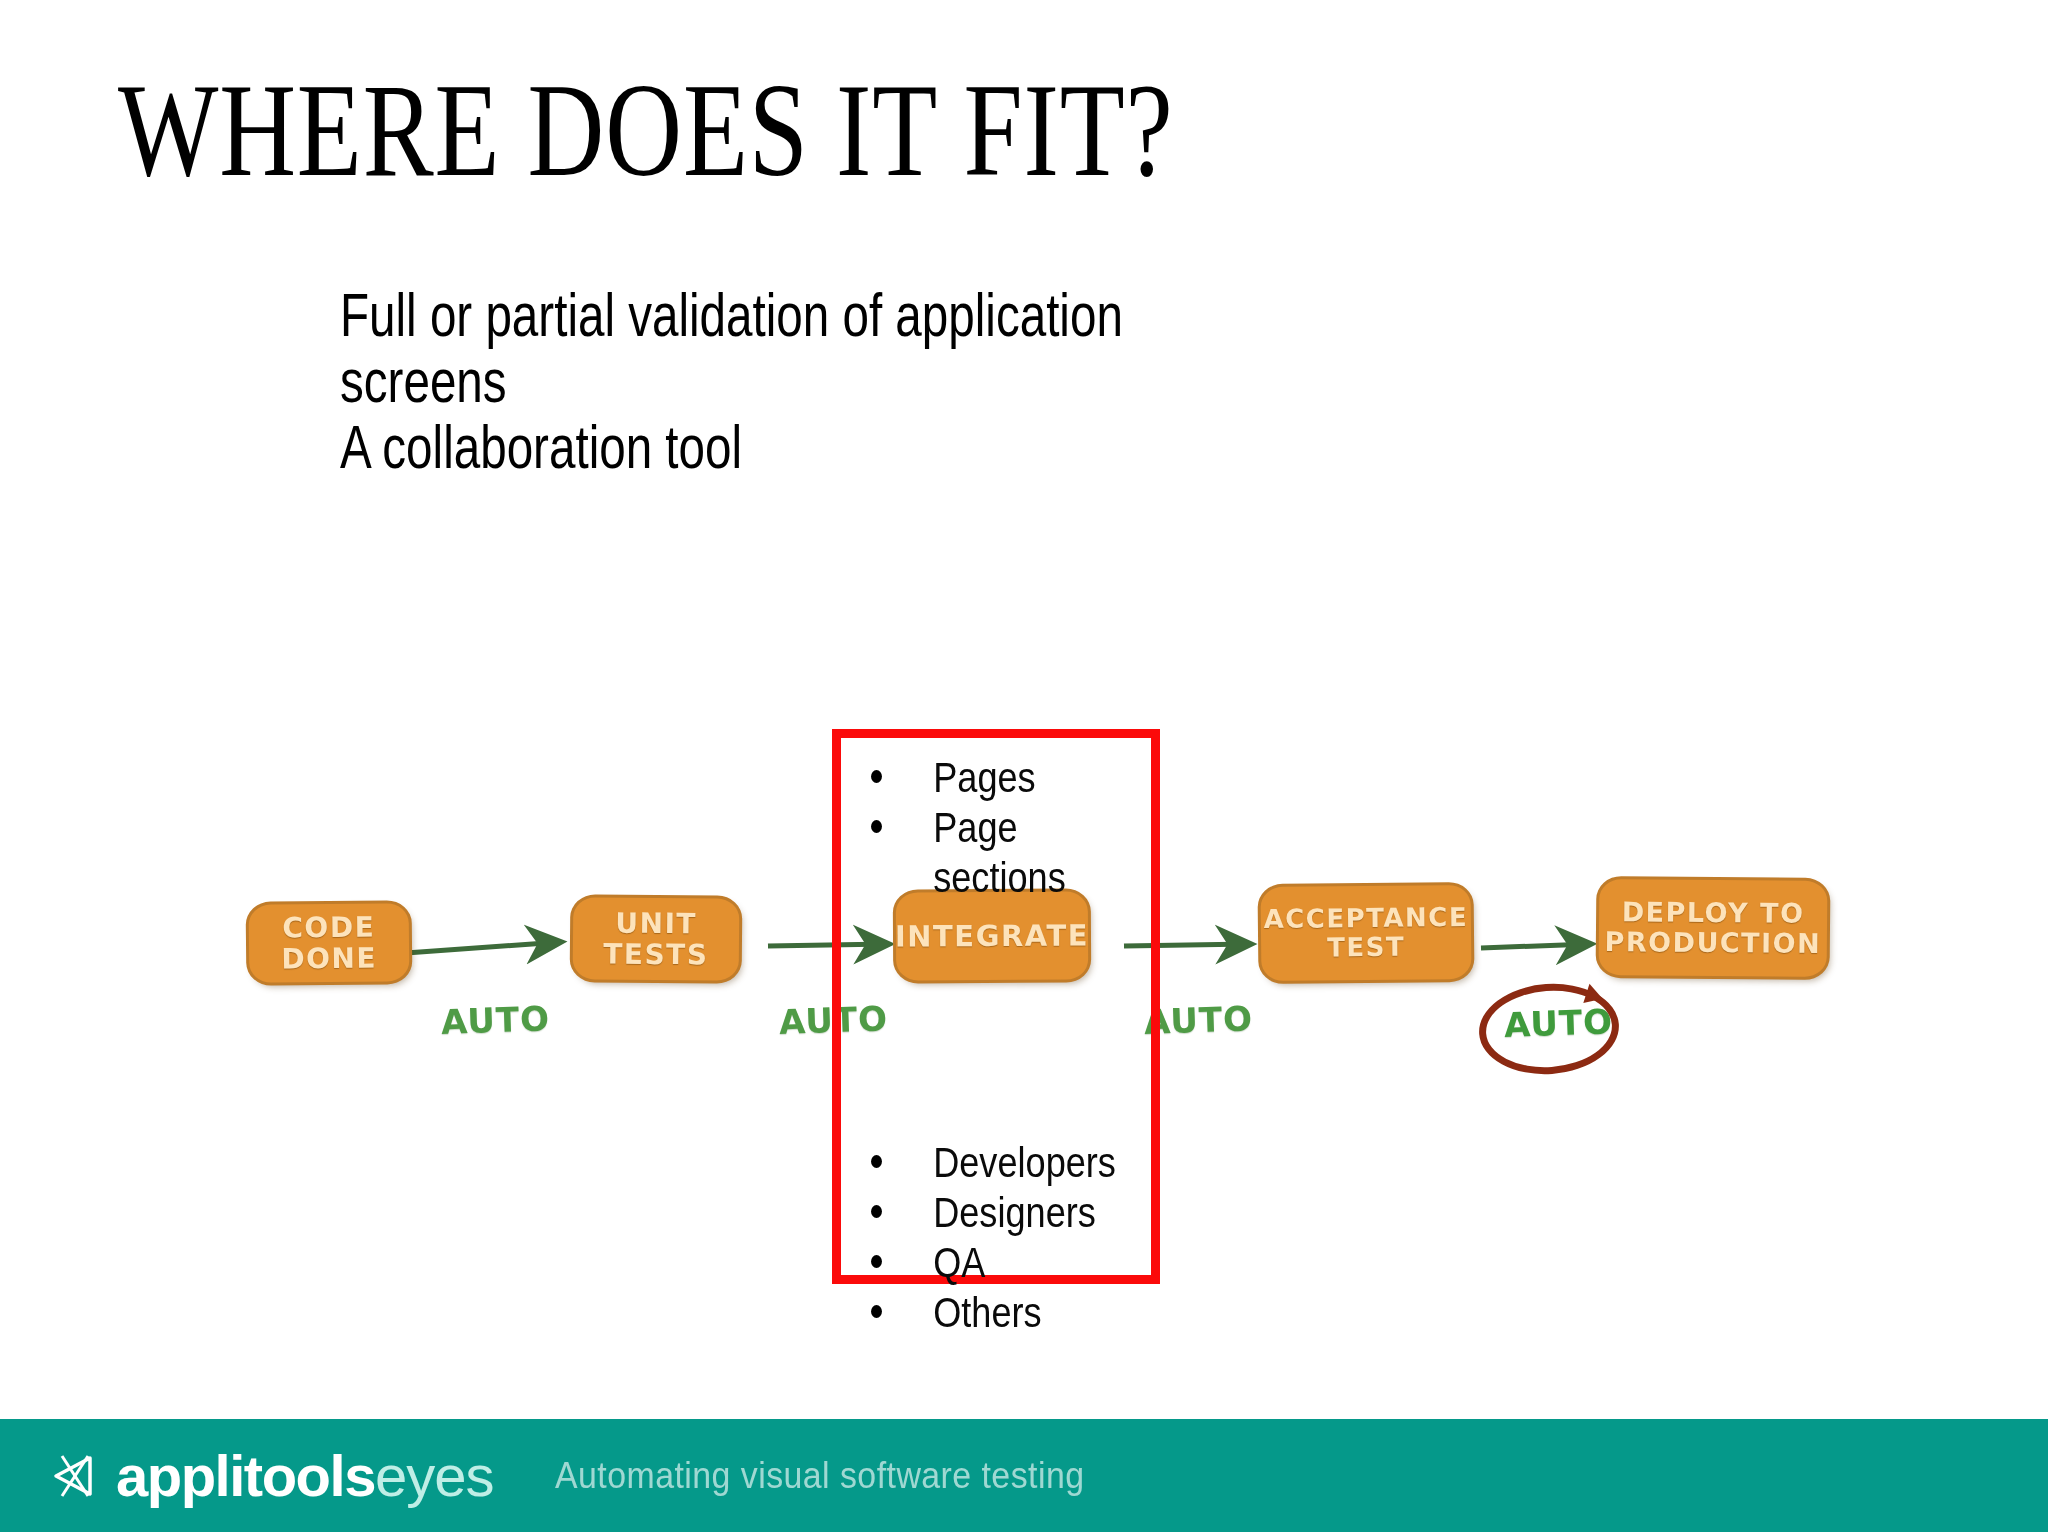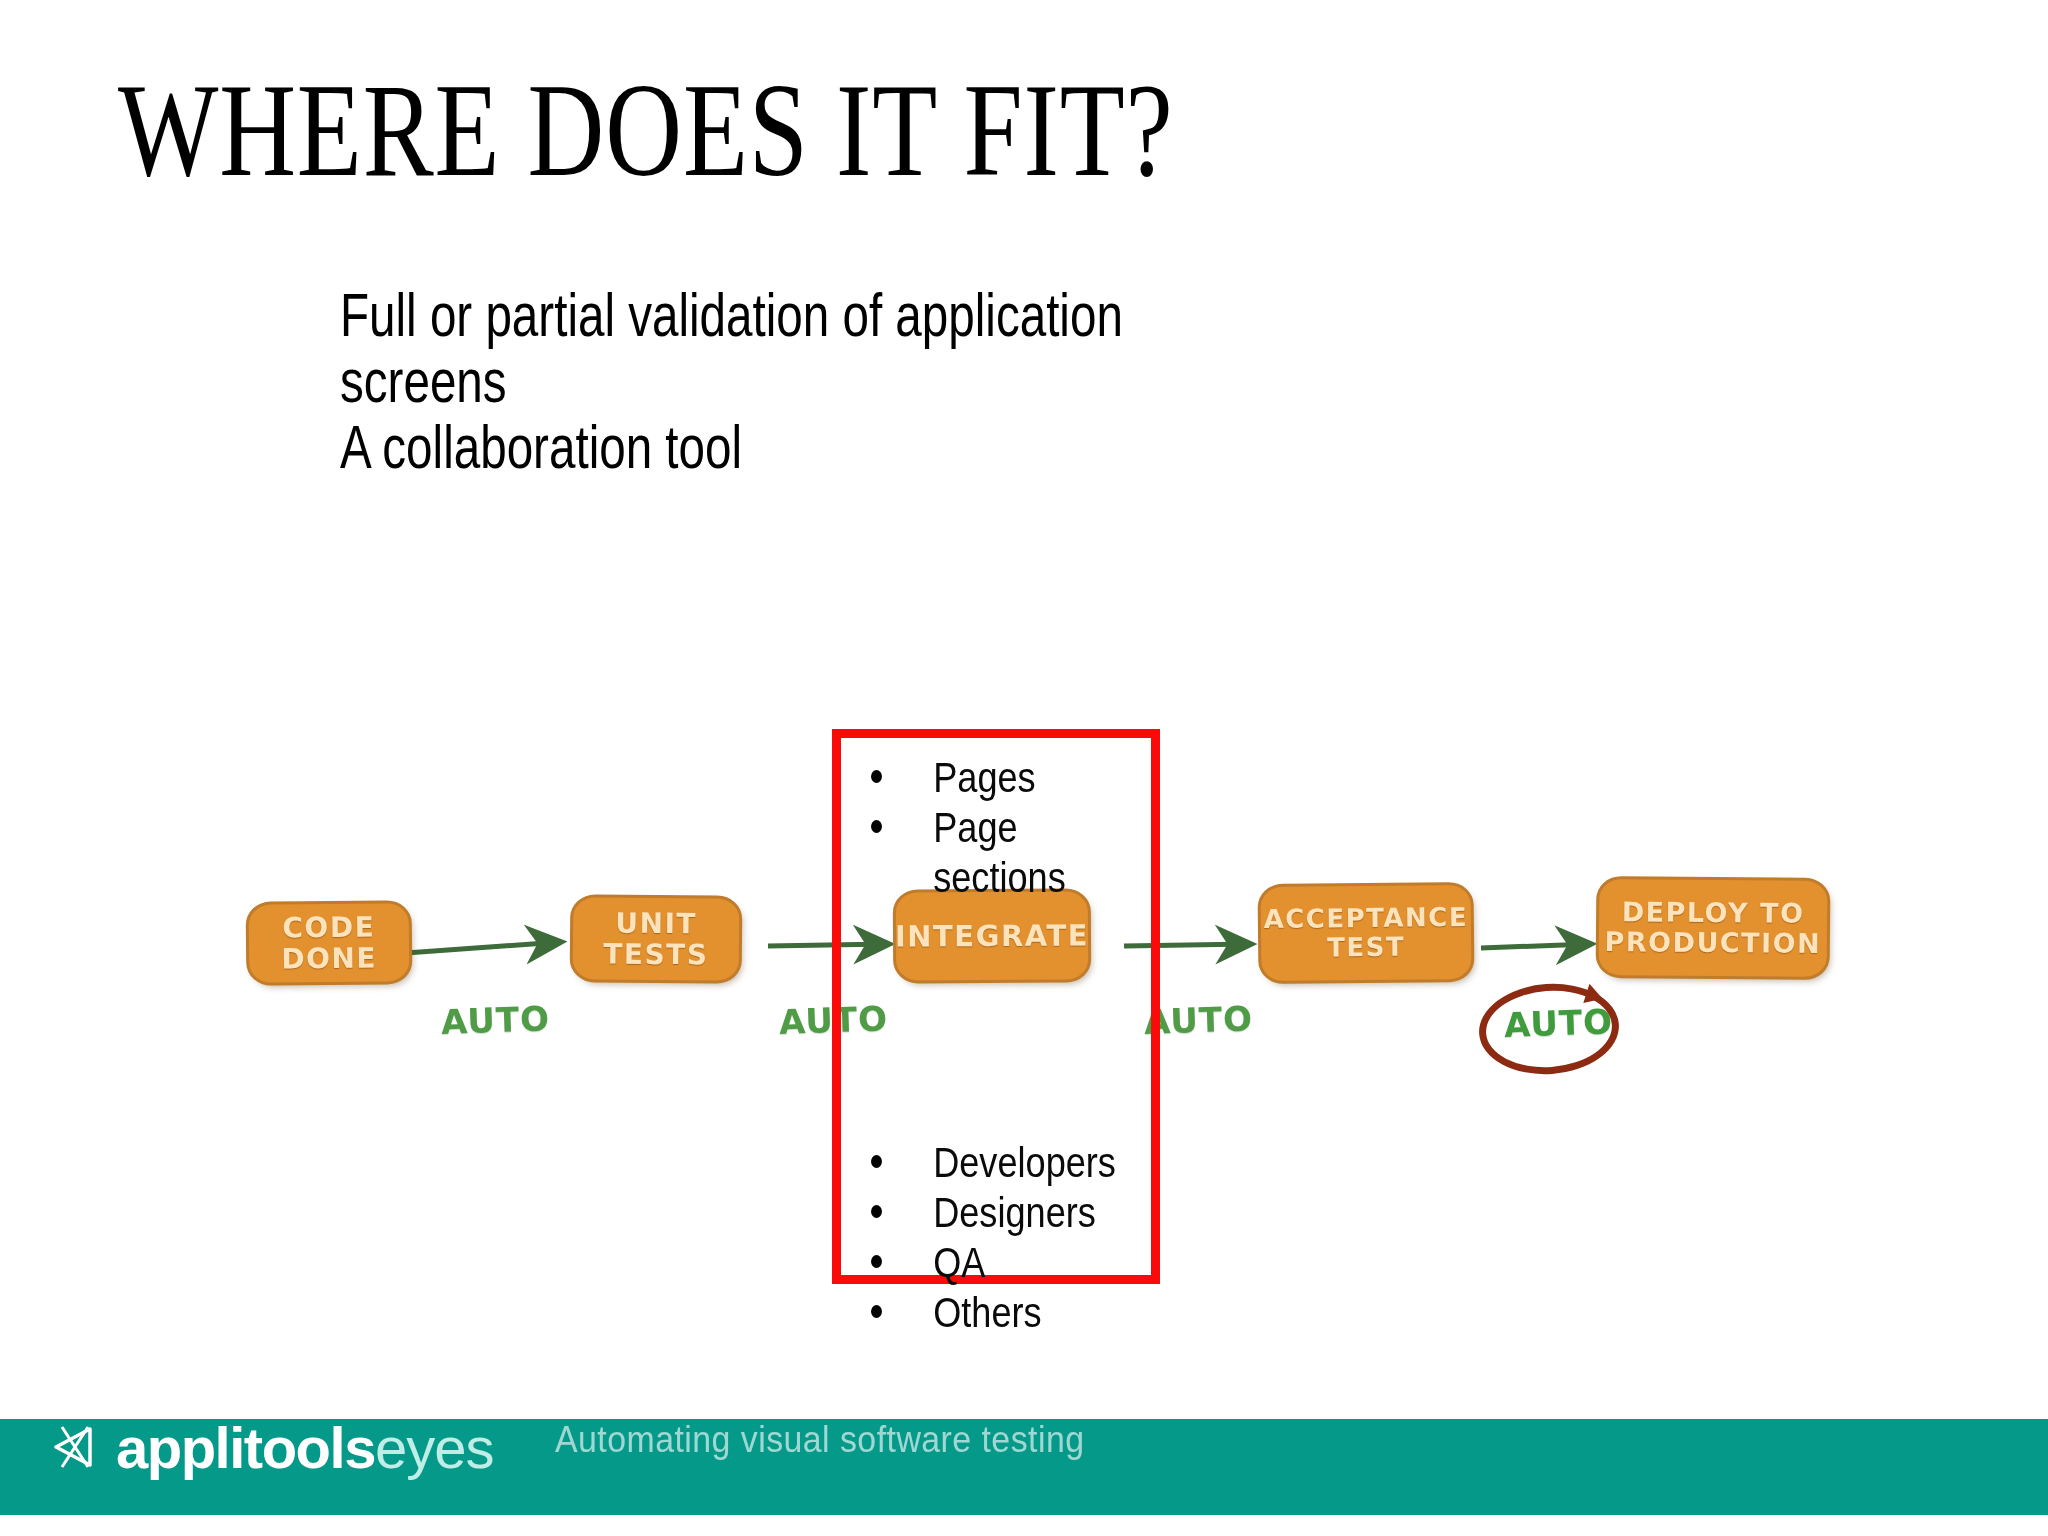--- a/index.html
+++ b/index.html
@@ -165,23 +165,24 @@
     border-bottom: 10px solid transparent;
     transform: rotate(18deg);
   }
 
   
   #footer {
     position: absolute;
     left: 0;
     top: 1419px;
     width: 2048px;
-    height: 96px;
+    height: 113px;
     background: #05998a;
     display: flex;
+    align-items: center;
   }
   #footer-logo-mark {
     margin-left: 46px;
     width: 56px;
     height: 56px;
     flex: 0 0 auto;
   }
   #footer-wordmark {
     margin-left: 14px;
     font-size: 58px;

